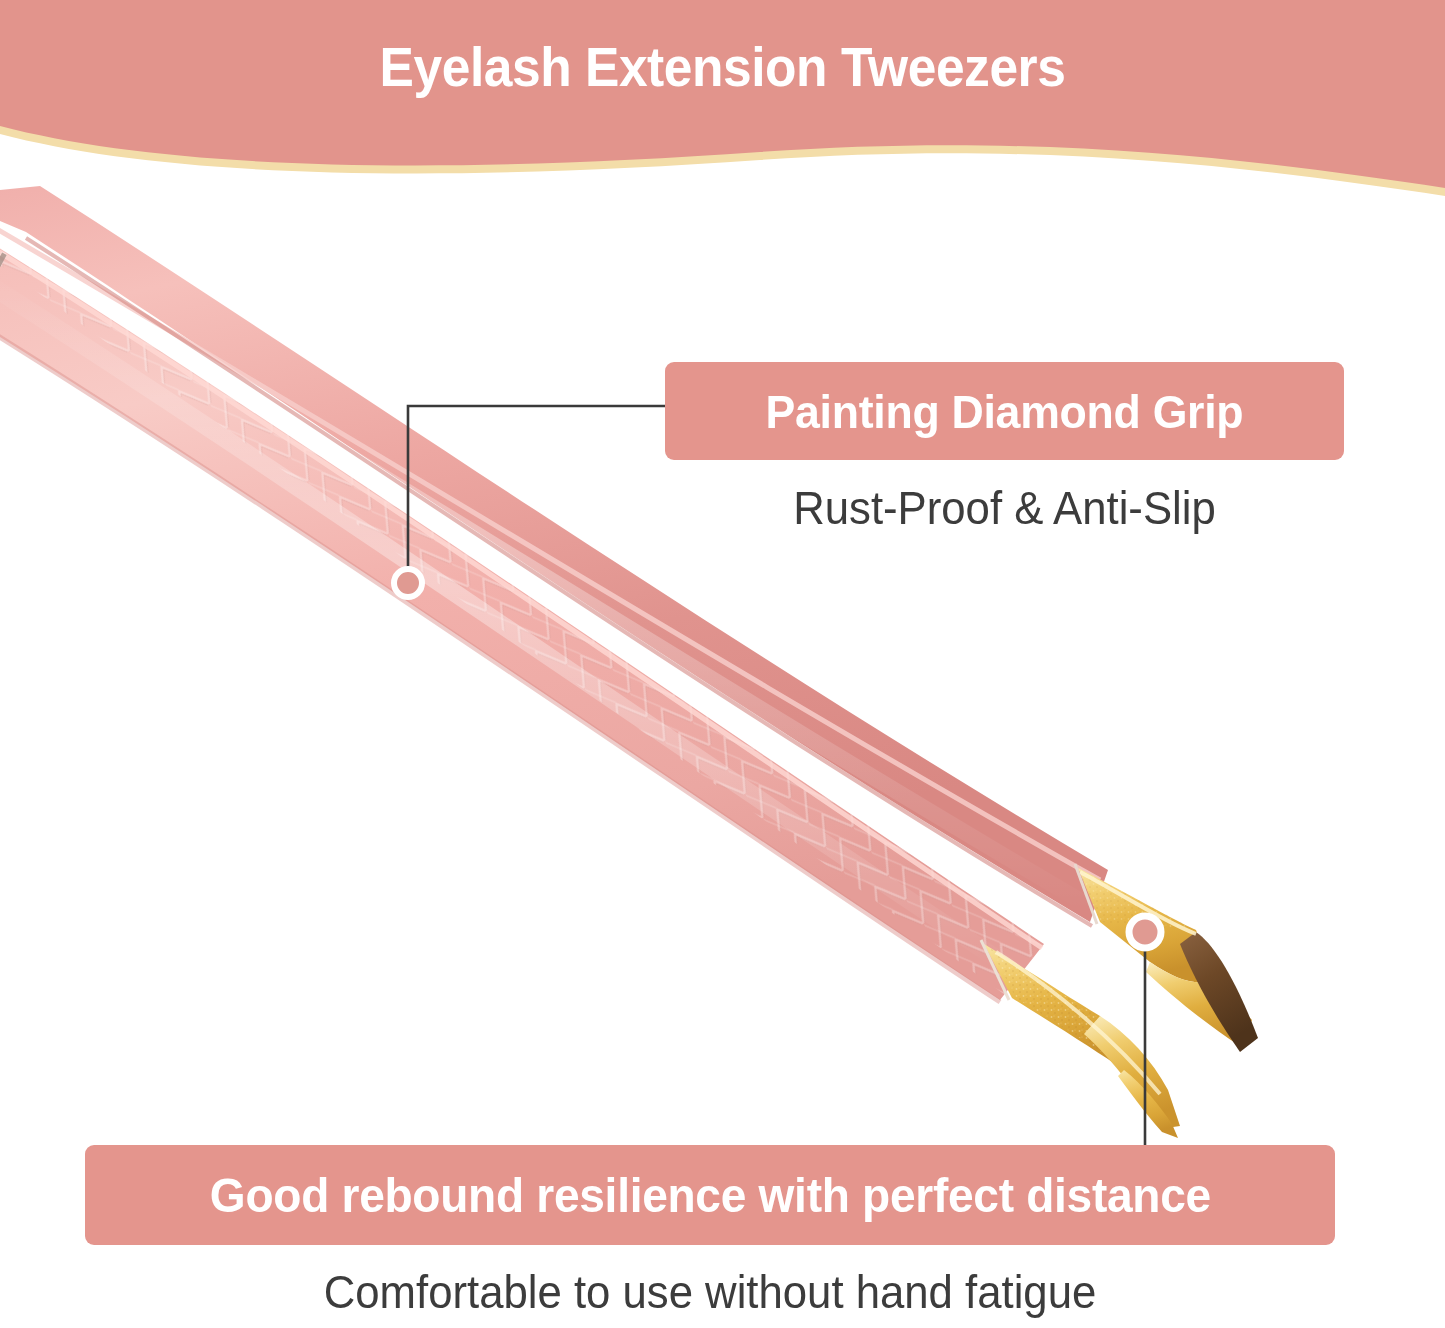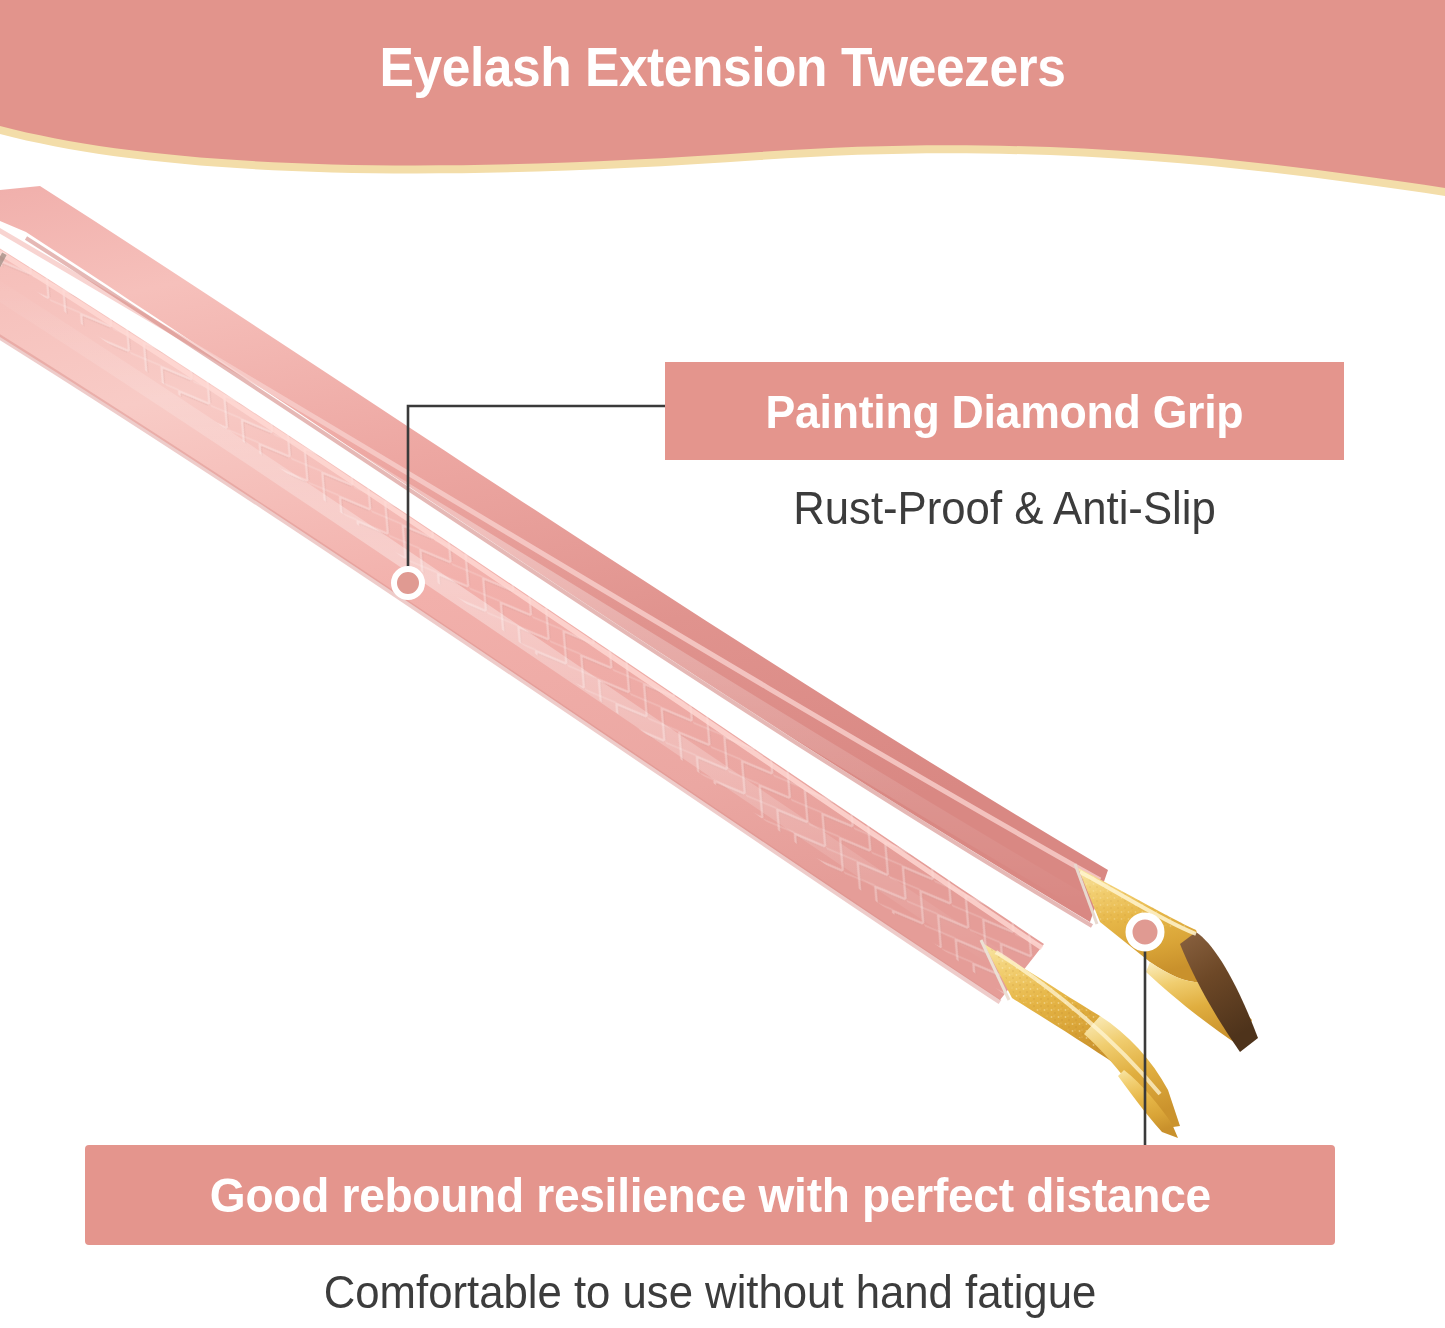--- a/index.html
+++ b/index.html
@@ -55,21 +55,21 @@
     white-space:nowrap;
     text-shadow:0 1px 1px rgba(255,255,255,.5);
   }
 
   
   #callout-1 {
     position:absolute;
     left:665px; top:362px;
     width:679px; height:98px;
     background:#e4958d;
-    border-radius:0;
+    border-radius:9px;
     display:flex; align-items:center; justify-content:center;
   }
   #callout-1-label {
     color:#ffffff;
     font-size:47px;
     font-weight:bold;
     letter-spacing:-0.3px;
     white-space:nowrap;
     transform:scaleX(0.95);
   }
@@ -86,21 +86,21 @@
     transform:scaleX(0.95);
     transform-origin:center center;
   }
 
   
   #callout-2 {
     position:absolute;
     left:85px; top:1145px;
     width:1250px; height:100px;
     background:#e4958d;
-    border-radius:4px;
+    border-radius:9px;
     display:flex; align-items:center; justify-content:center;
   }
   #callout-2-label {
     color:#ffffff;
     font-size:48px;
     font-weight:bold;
     letter-spacing:-0.3px;
     white-space:nowrap;
     transform:scaleX(0.96);
   }

